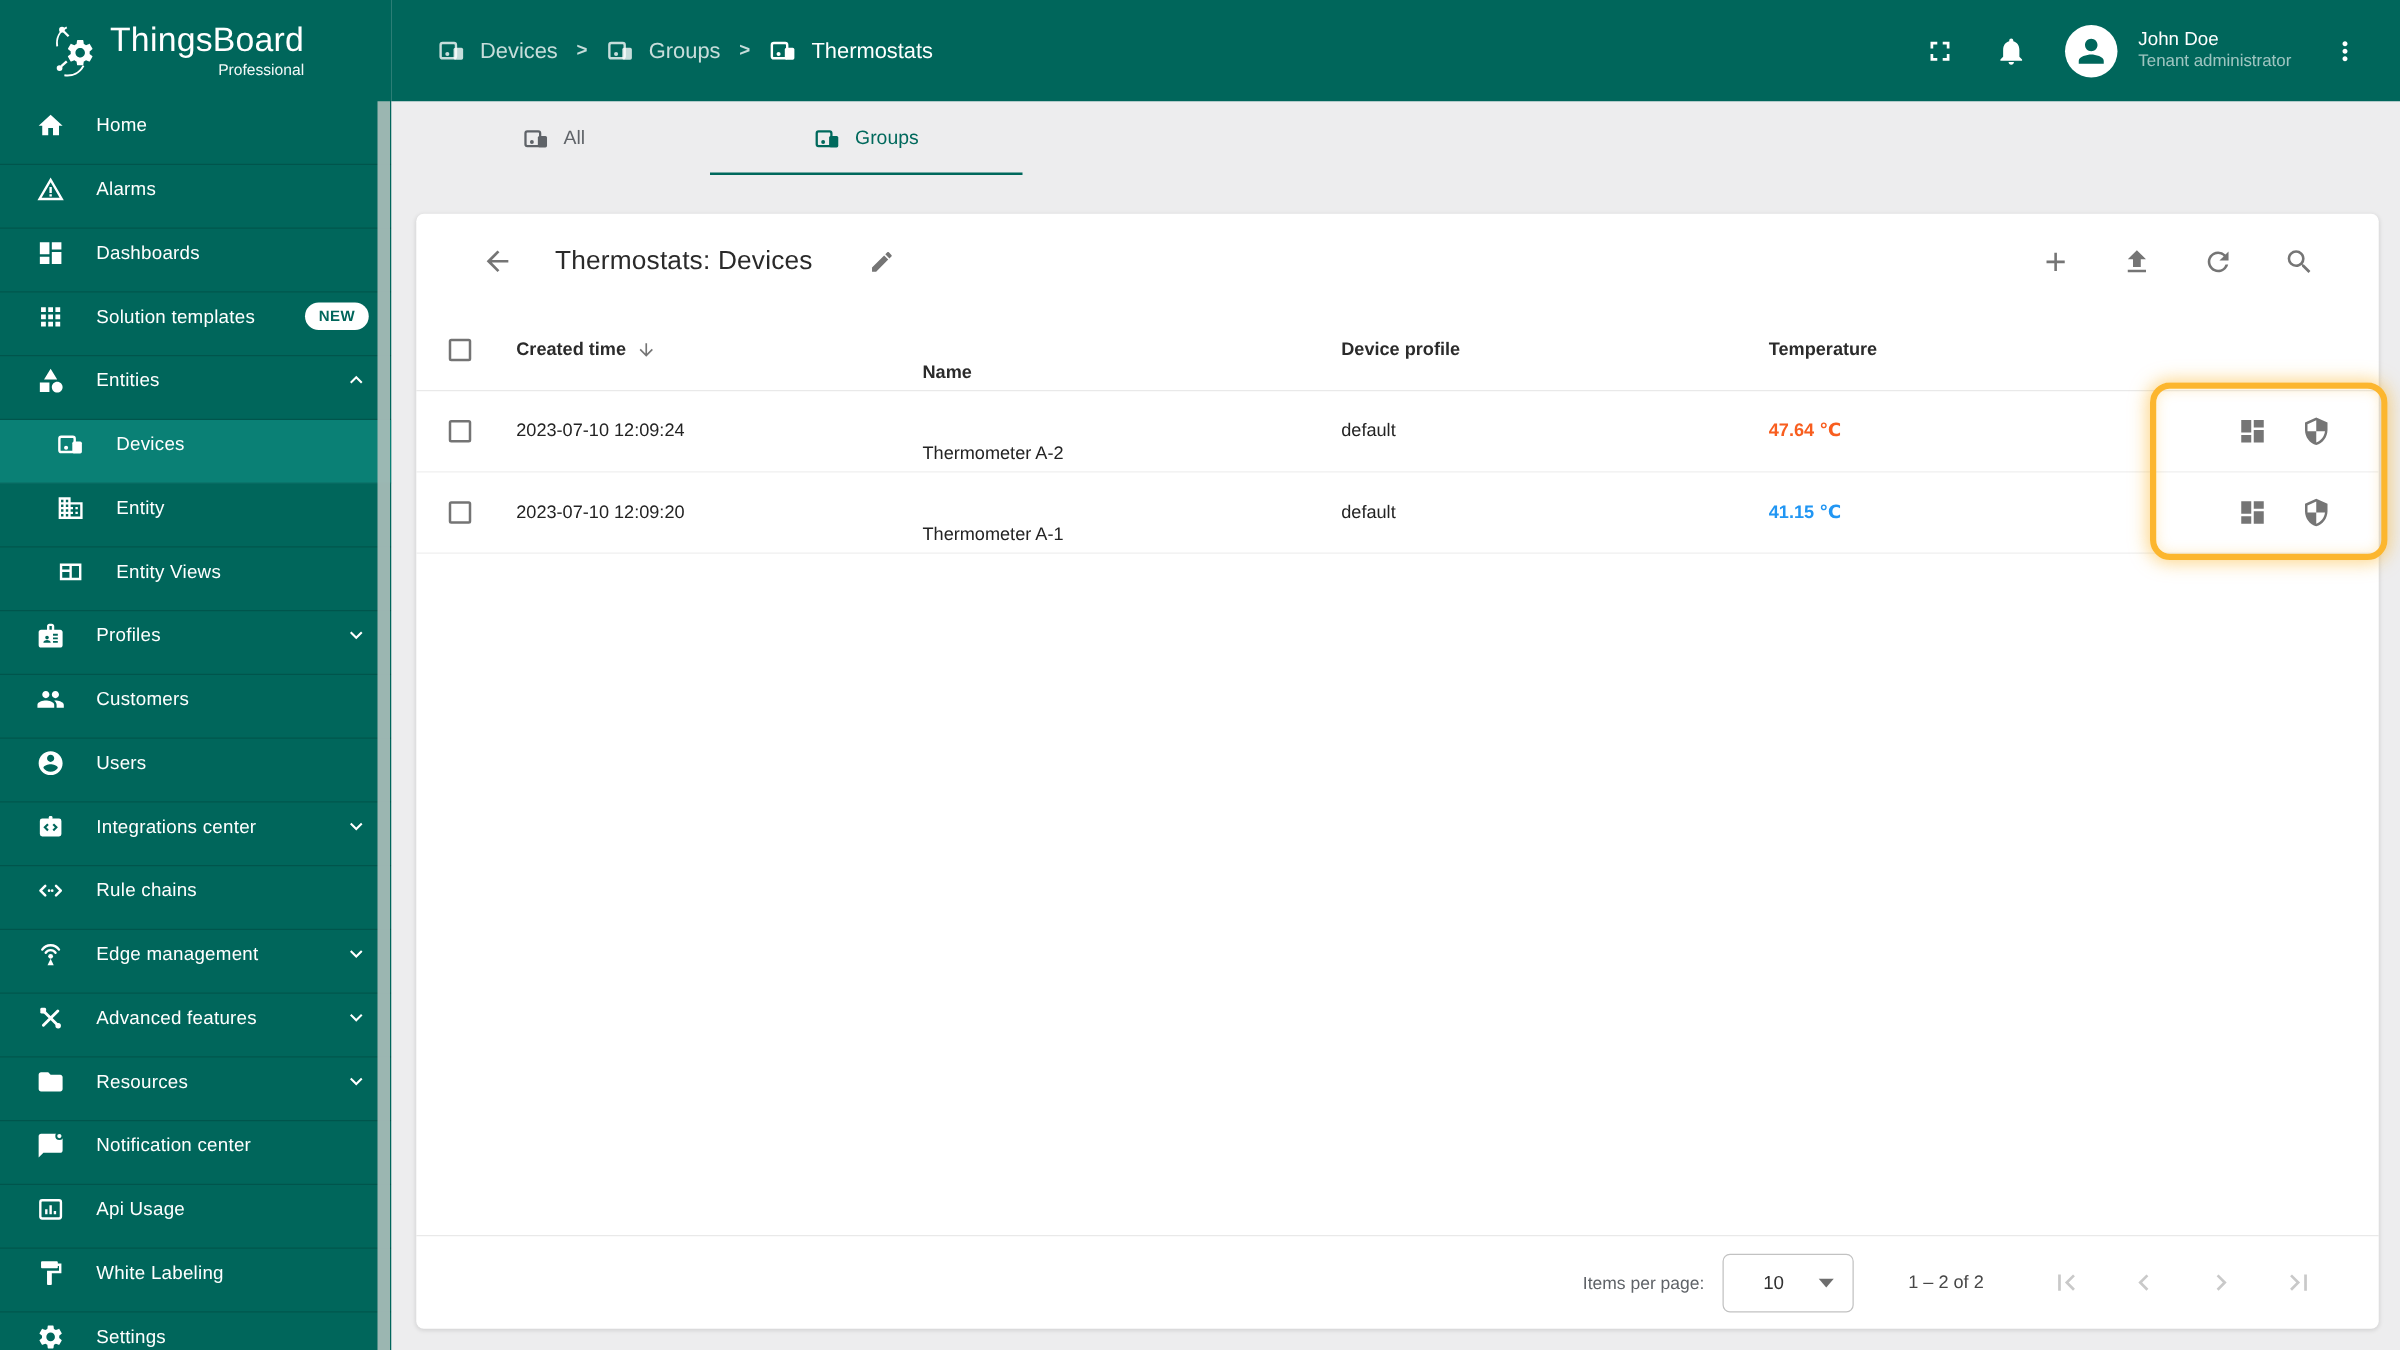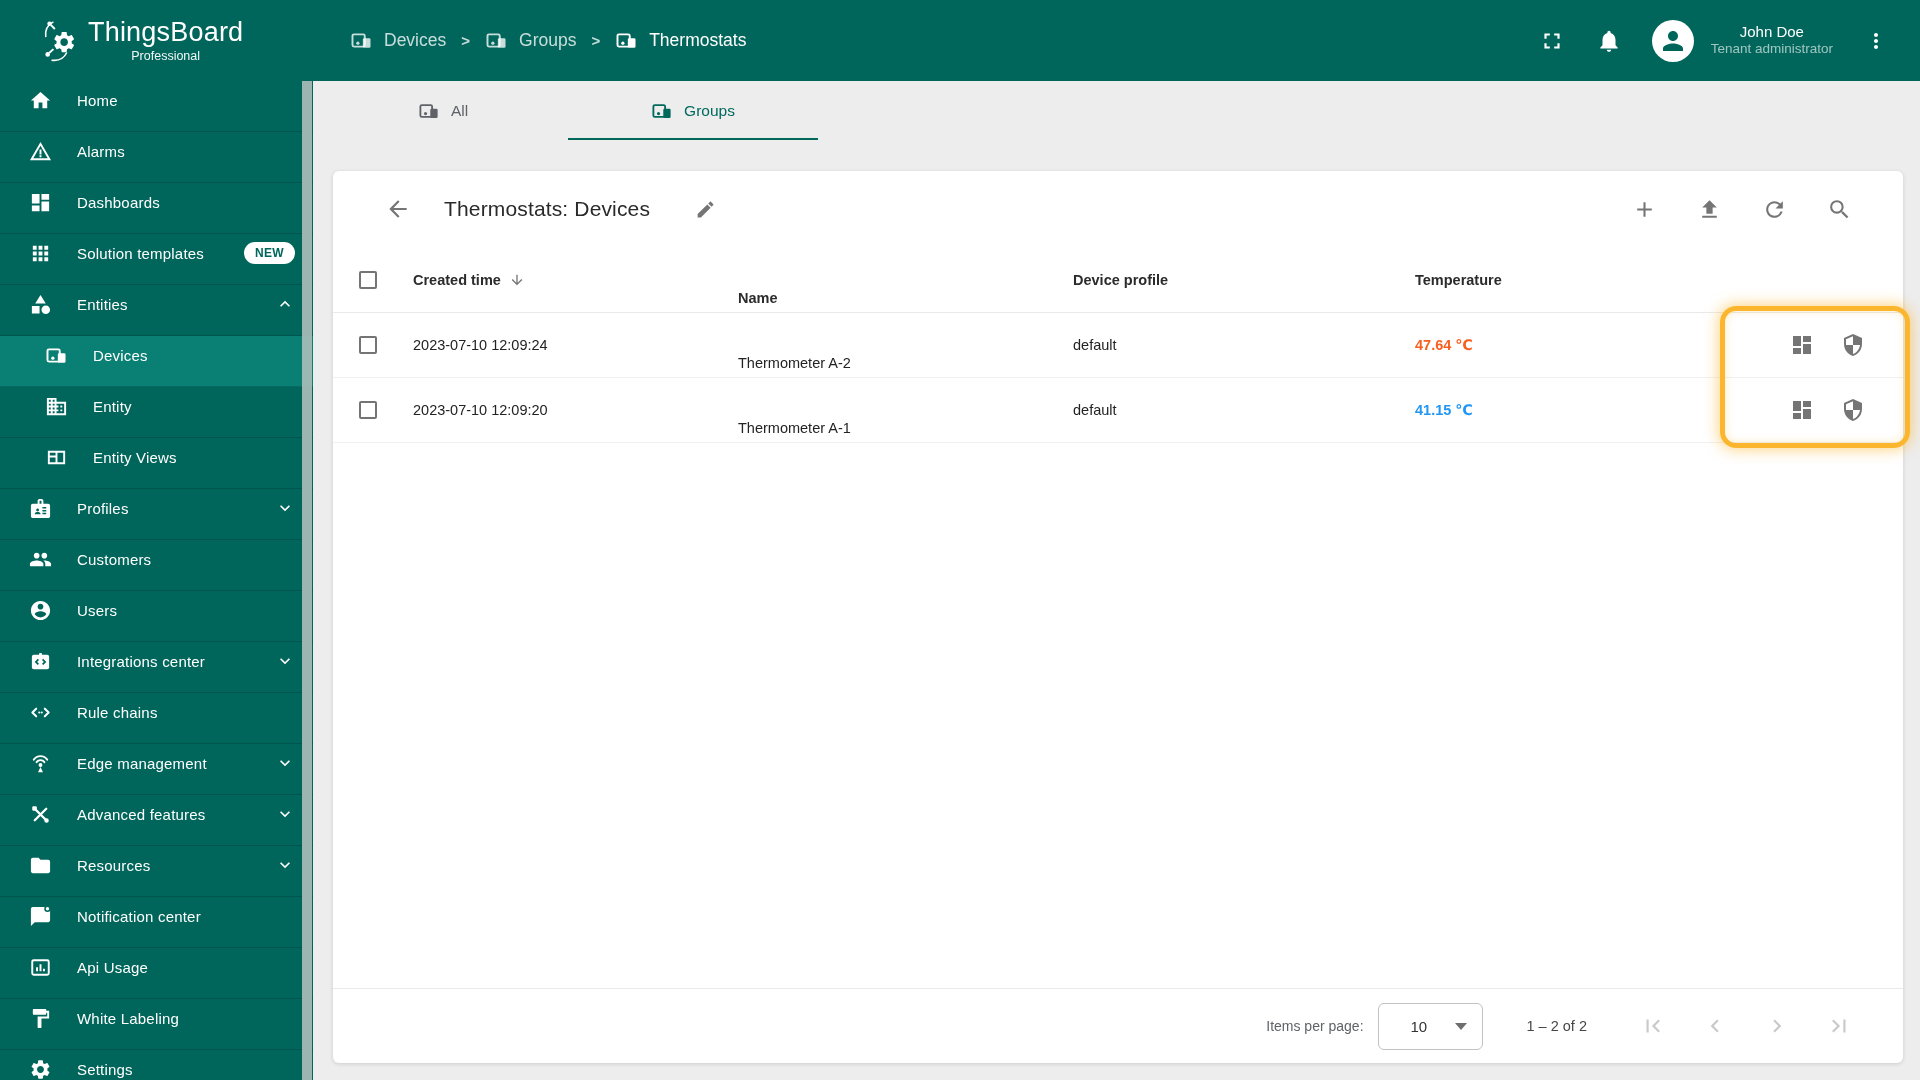--- a/index.html
+++ b/index.html
@@ -16,40 +16,40 @@
   *{box-sizing:border-box;margin:0;padding:0;}
   html,body{width:1920px;height:1080px;overflow:hidden;}
   body{font-family:"Liberation Sans","DejaVu Sans",sans-serif;background:var(--bg);position:relative;}
   svg.i{display:block;}
 
   
   .sidebar{position:absolute;left:0;top:0;width:313px;height:1080px;background:var(--teal);color:#fff;z-index:5;overflow:hidden;}
   .logo-block{height:81px;display:flex;align-items:center;padding-left:40px;gap:2px;}
   .logo-text{line-height:1;}
   .logo-name{font-size:27px;font-weight:500;letter-spacing:.2px;}
-  .logo-sub{font-size:12.5px;text-align:center;margin-top:4px;opacity:.95;}
+  .logo-sub{font-size:12.5px;text-align:right;margin-top:4px;opacity:.95;}
   .nav-item{height:51px;display:flex;align-items:center;padding:0 18px 12px 29px;border-bottom:1px solid rgba(0,0,0,.16);cursor:pointer;}
   .nav-item .nav-icon{width:23px;height:23px;margin-right:25px;flex:none;}
   .nav-item .nav-icon svg{width:23px;height:23px;}
   .nav-label{font-size:15px;font-weight:500;letter-spacing:.2px;white-space:nowrap;}
   .nav-item.sub{padding-left:45px;}
   .nav-item.selected{background:var(--teal-sel);}
   .chevron{margin-left:auto;width:20px;height:20px;}
   .chevron svg{width:20px;height:20px;}
   .new-badge{margin-left:auto;background:#fff;color:var(--teal);font-size:12px;font-weight:700;padding:4px 11px;border-radius:12px;letter-spacing:.3px;}
   .side-scrollbar{position:absolute;right:1px;top:81px;bottom:0;width:10px;background:#a3bab6;opacity:.95;}
 
   
   .topbar{position:absolute;left:313px;top:0;right:0;height:81px;background:var(--teal);display:flex;align-items:center;padding:0 30px 0 37px;color:#fff;z-index:4;}
   .breadcrumb{display:flex;align-items:center;gap:15px;}
   .crumb{display:flex;align-items:center;gap:11px;color:rgba(255,255,255,.78);font-size:17.5px;cursor:pointer;}
   .crumb svg{width:23px;height:23px;}
   .crumb.current{color:#fff;}
   .crumb-sep{color:rgba(255,255,255,.78);font-size:15px;font-weight:700;}
-  .top-right{margin-left:auto;display:flex;align-items:center;gap:29px;text-align:center;}
+  .top-right{margin-left:auto;display:flex;align-items:center;gap:29px;}
   .icon-btn{width:28px;height:28px;color:#fff;cursor:pointer;display:flex;align-items:center;justify-content:center;}
   .icon-btn svg{width:26px;height:26px;}
   .avatar{width:42px;height:42px;border-radius:50%;background:#fff;display:flex;align-items:center;justify-content:center;cursor:pointer;}
   .avatar svg{width:30px;height:30px;color:var(--teal);}
   .user-text{line-height:1.25;margin-left:-12px;}
   .user-name{font-size:15px;color:#fff;}
   .user-role{font-size:13.5px;color:rgba(255,255,255,.62);}
   .kebab svg{width:24px;height:24px;}
 
   

